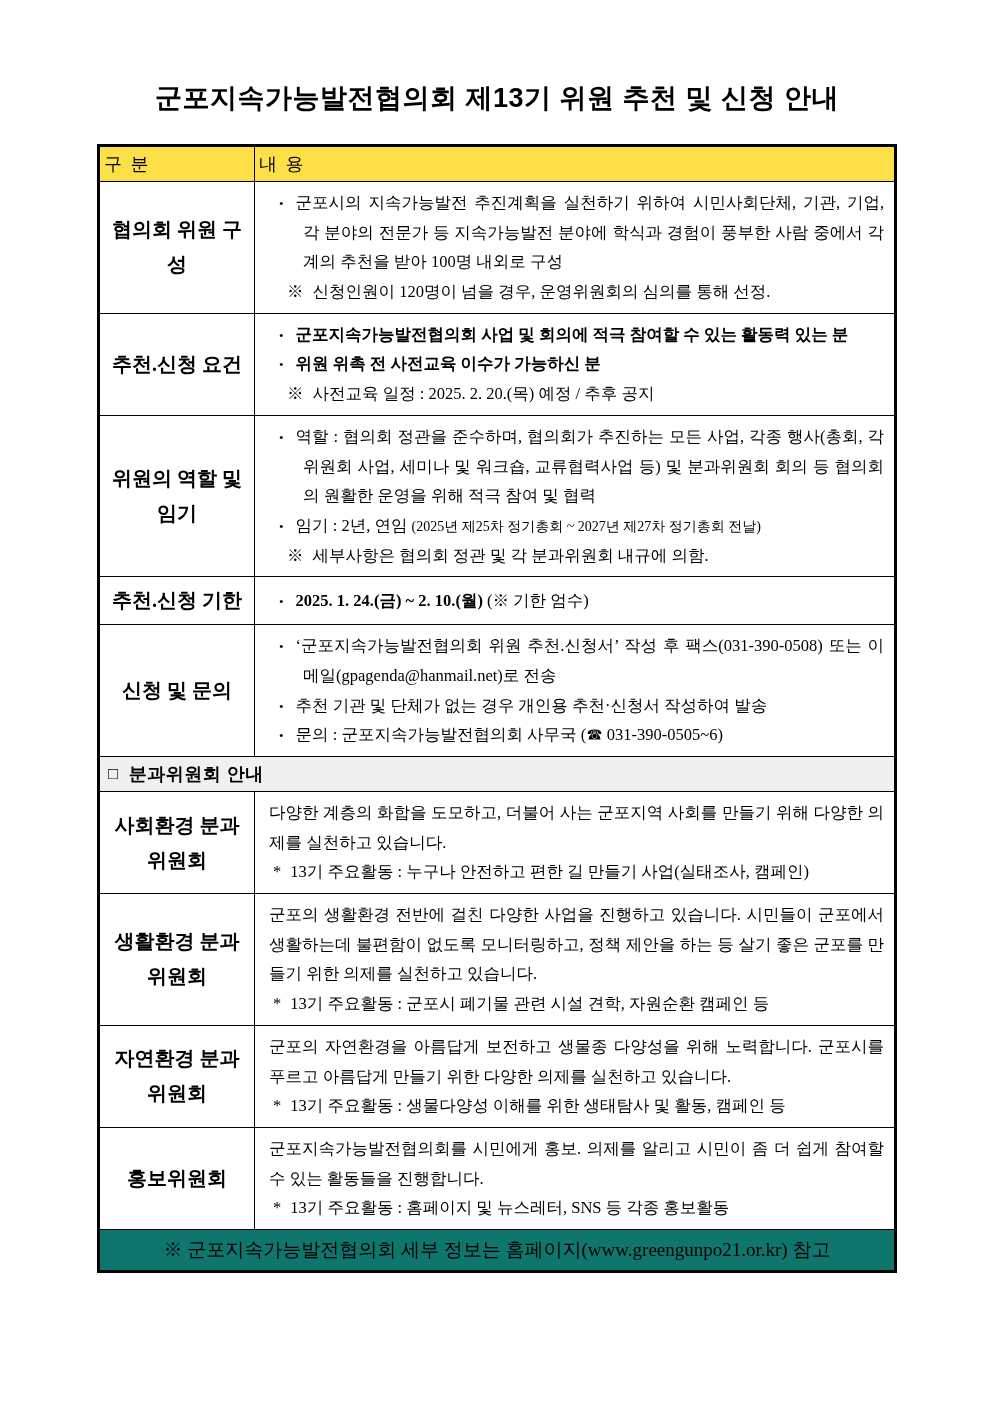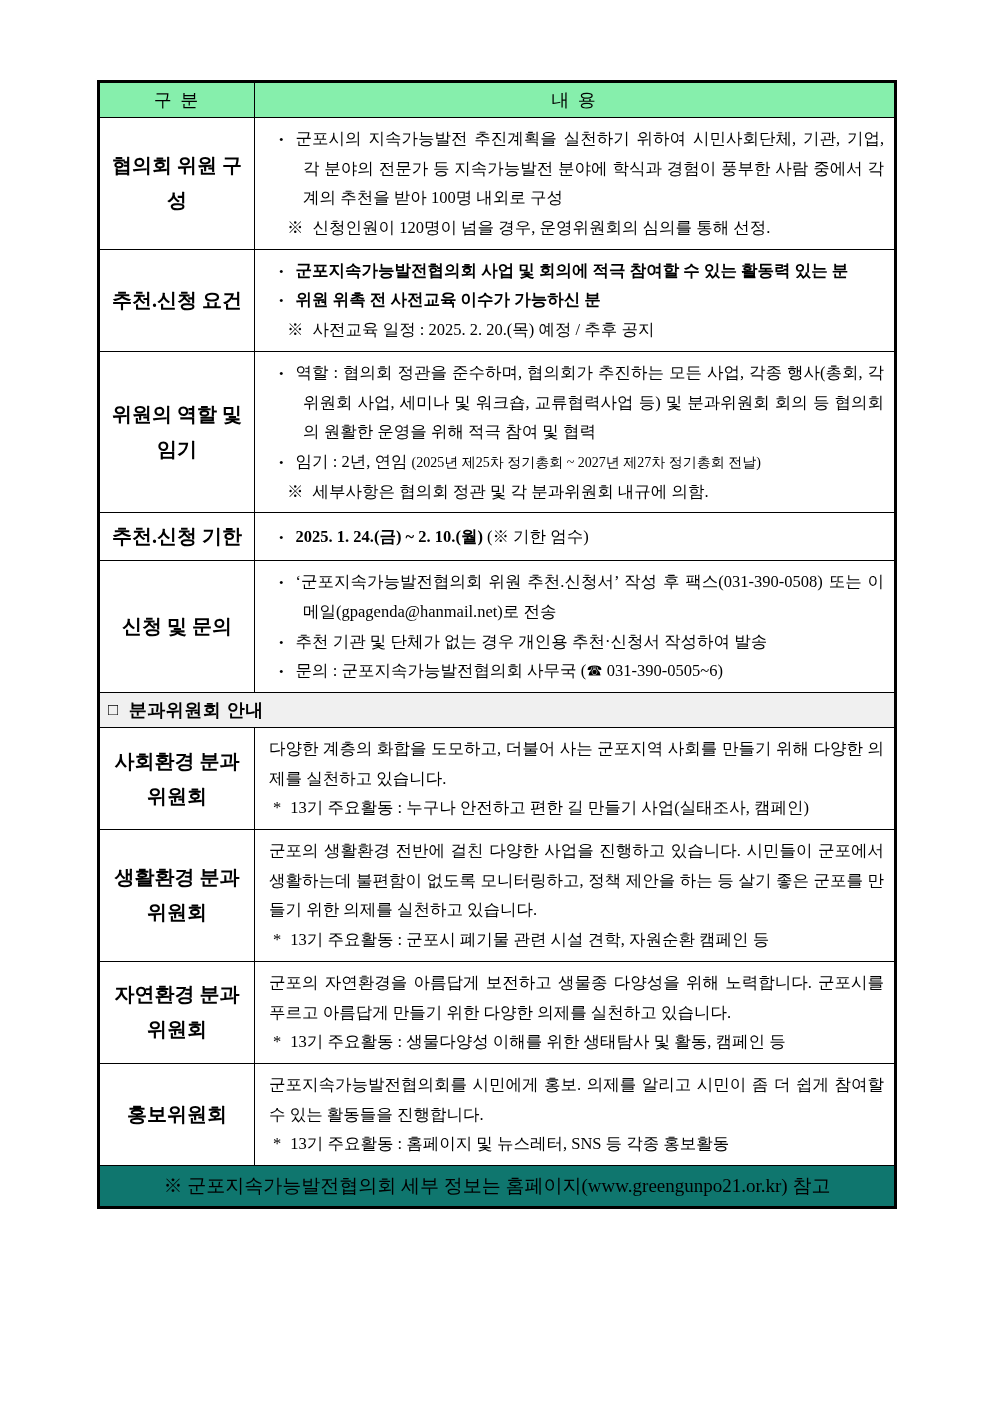--- a/index.html
+++ b/index.html
@@ -30,24 +30,24 @@
     border-collapse: collapse;
     border: 3px solid #000000;
     table-layout: fixed;
   }
   table.info col.c1 { width: 156px; }
   table.info th, table.info td {
     border: 1px solid #000000;
     vertical-align: middle;
   }
   thead th {
-    background: #86efac;
+    background: #fde047;
     font-weight: normal;
     font-size: 18px;
-    text-align: center;
+    text-align: left;
     padding: 5px 4px;
     border-bottom: 3px double #000000;
     letter-spacing: 2px;
   }
   td.lbl {
     text-align: center;
     font-weight: bold;
     font-size: 20px;
     line-height: 1.75;
     padding: 6px 8px;
@@ -89,20 +89,21 @@
     background: #0f766e;
     text-align: center;
     font-size: 19px;
     padding: 7px 4px;
   }
 </style>
 </head>
 <body>
 
 <div class="page">
+  <h1 class="doc-title">군포지속가능발전협의회 제13기 위원 추천 및 신청 안내</h1>
 
   <table class="info">
     <colgroup>
         <col class="c1">
         <col class="c2">
       </colgroup>
     <thead>
       <tr>
         <th>구 분</th>
         <th>내 용</th>

